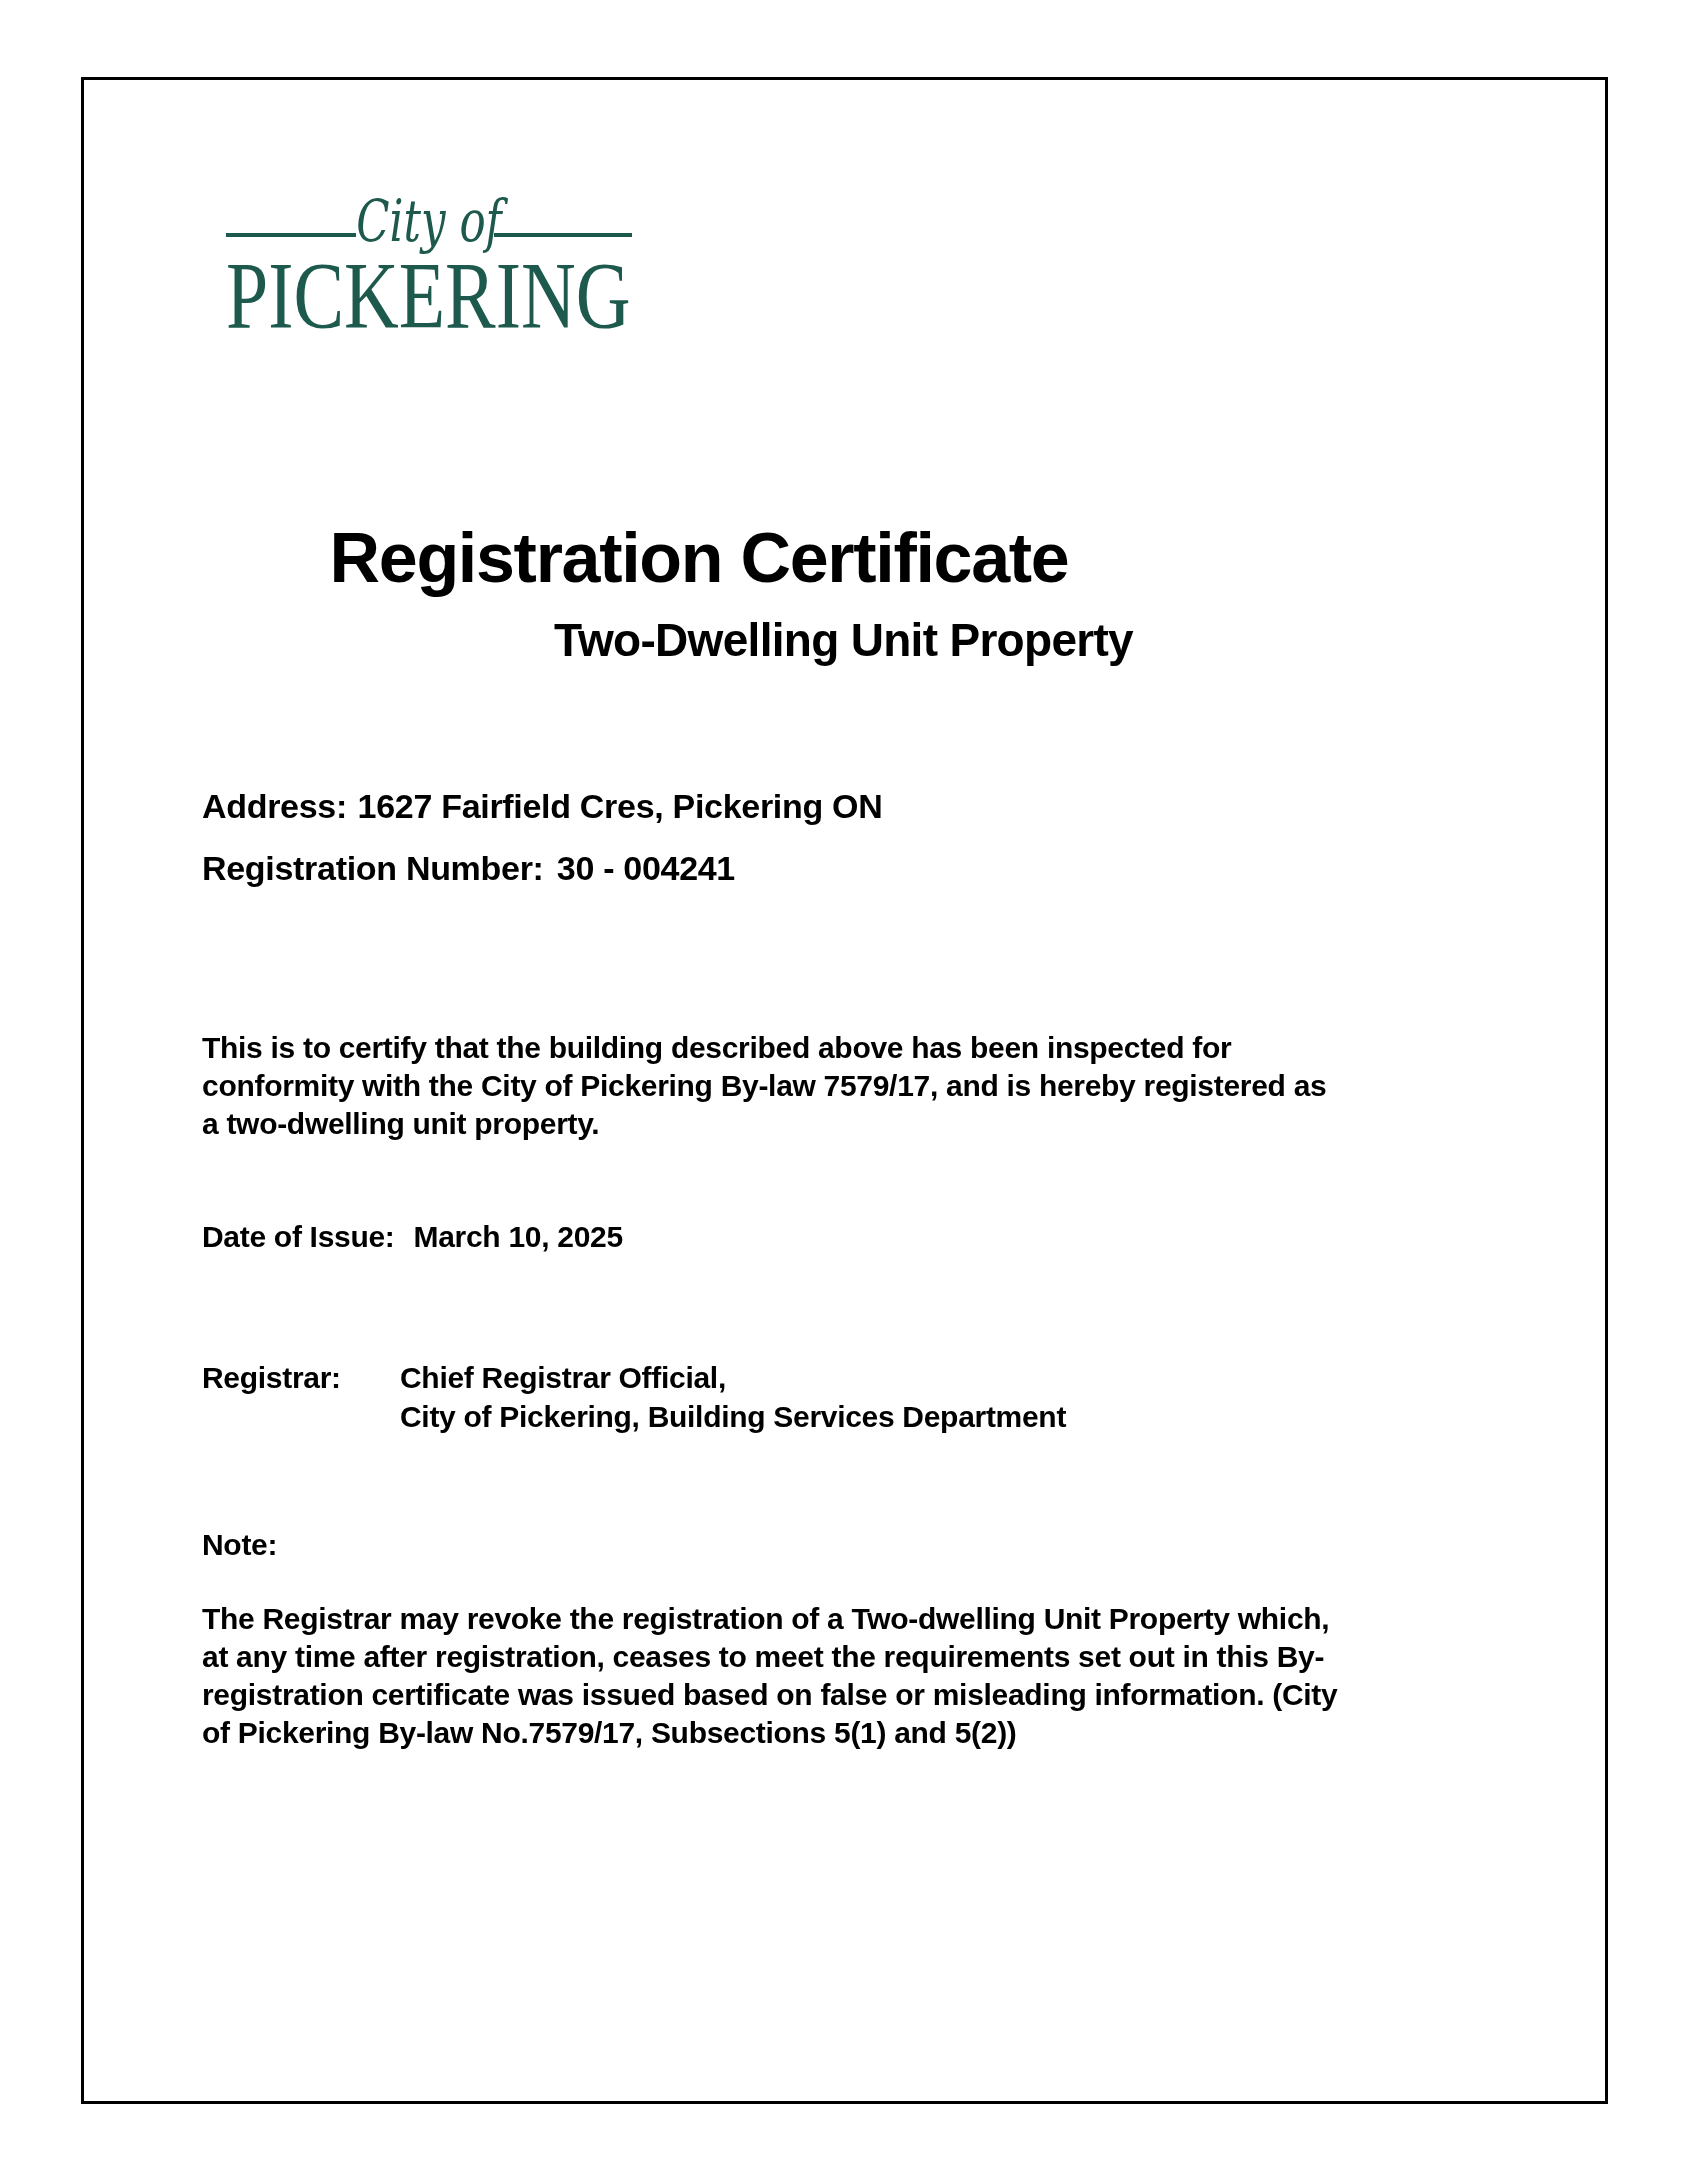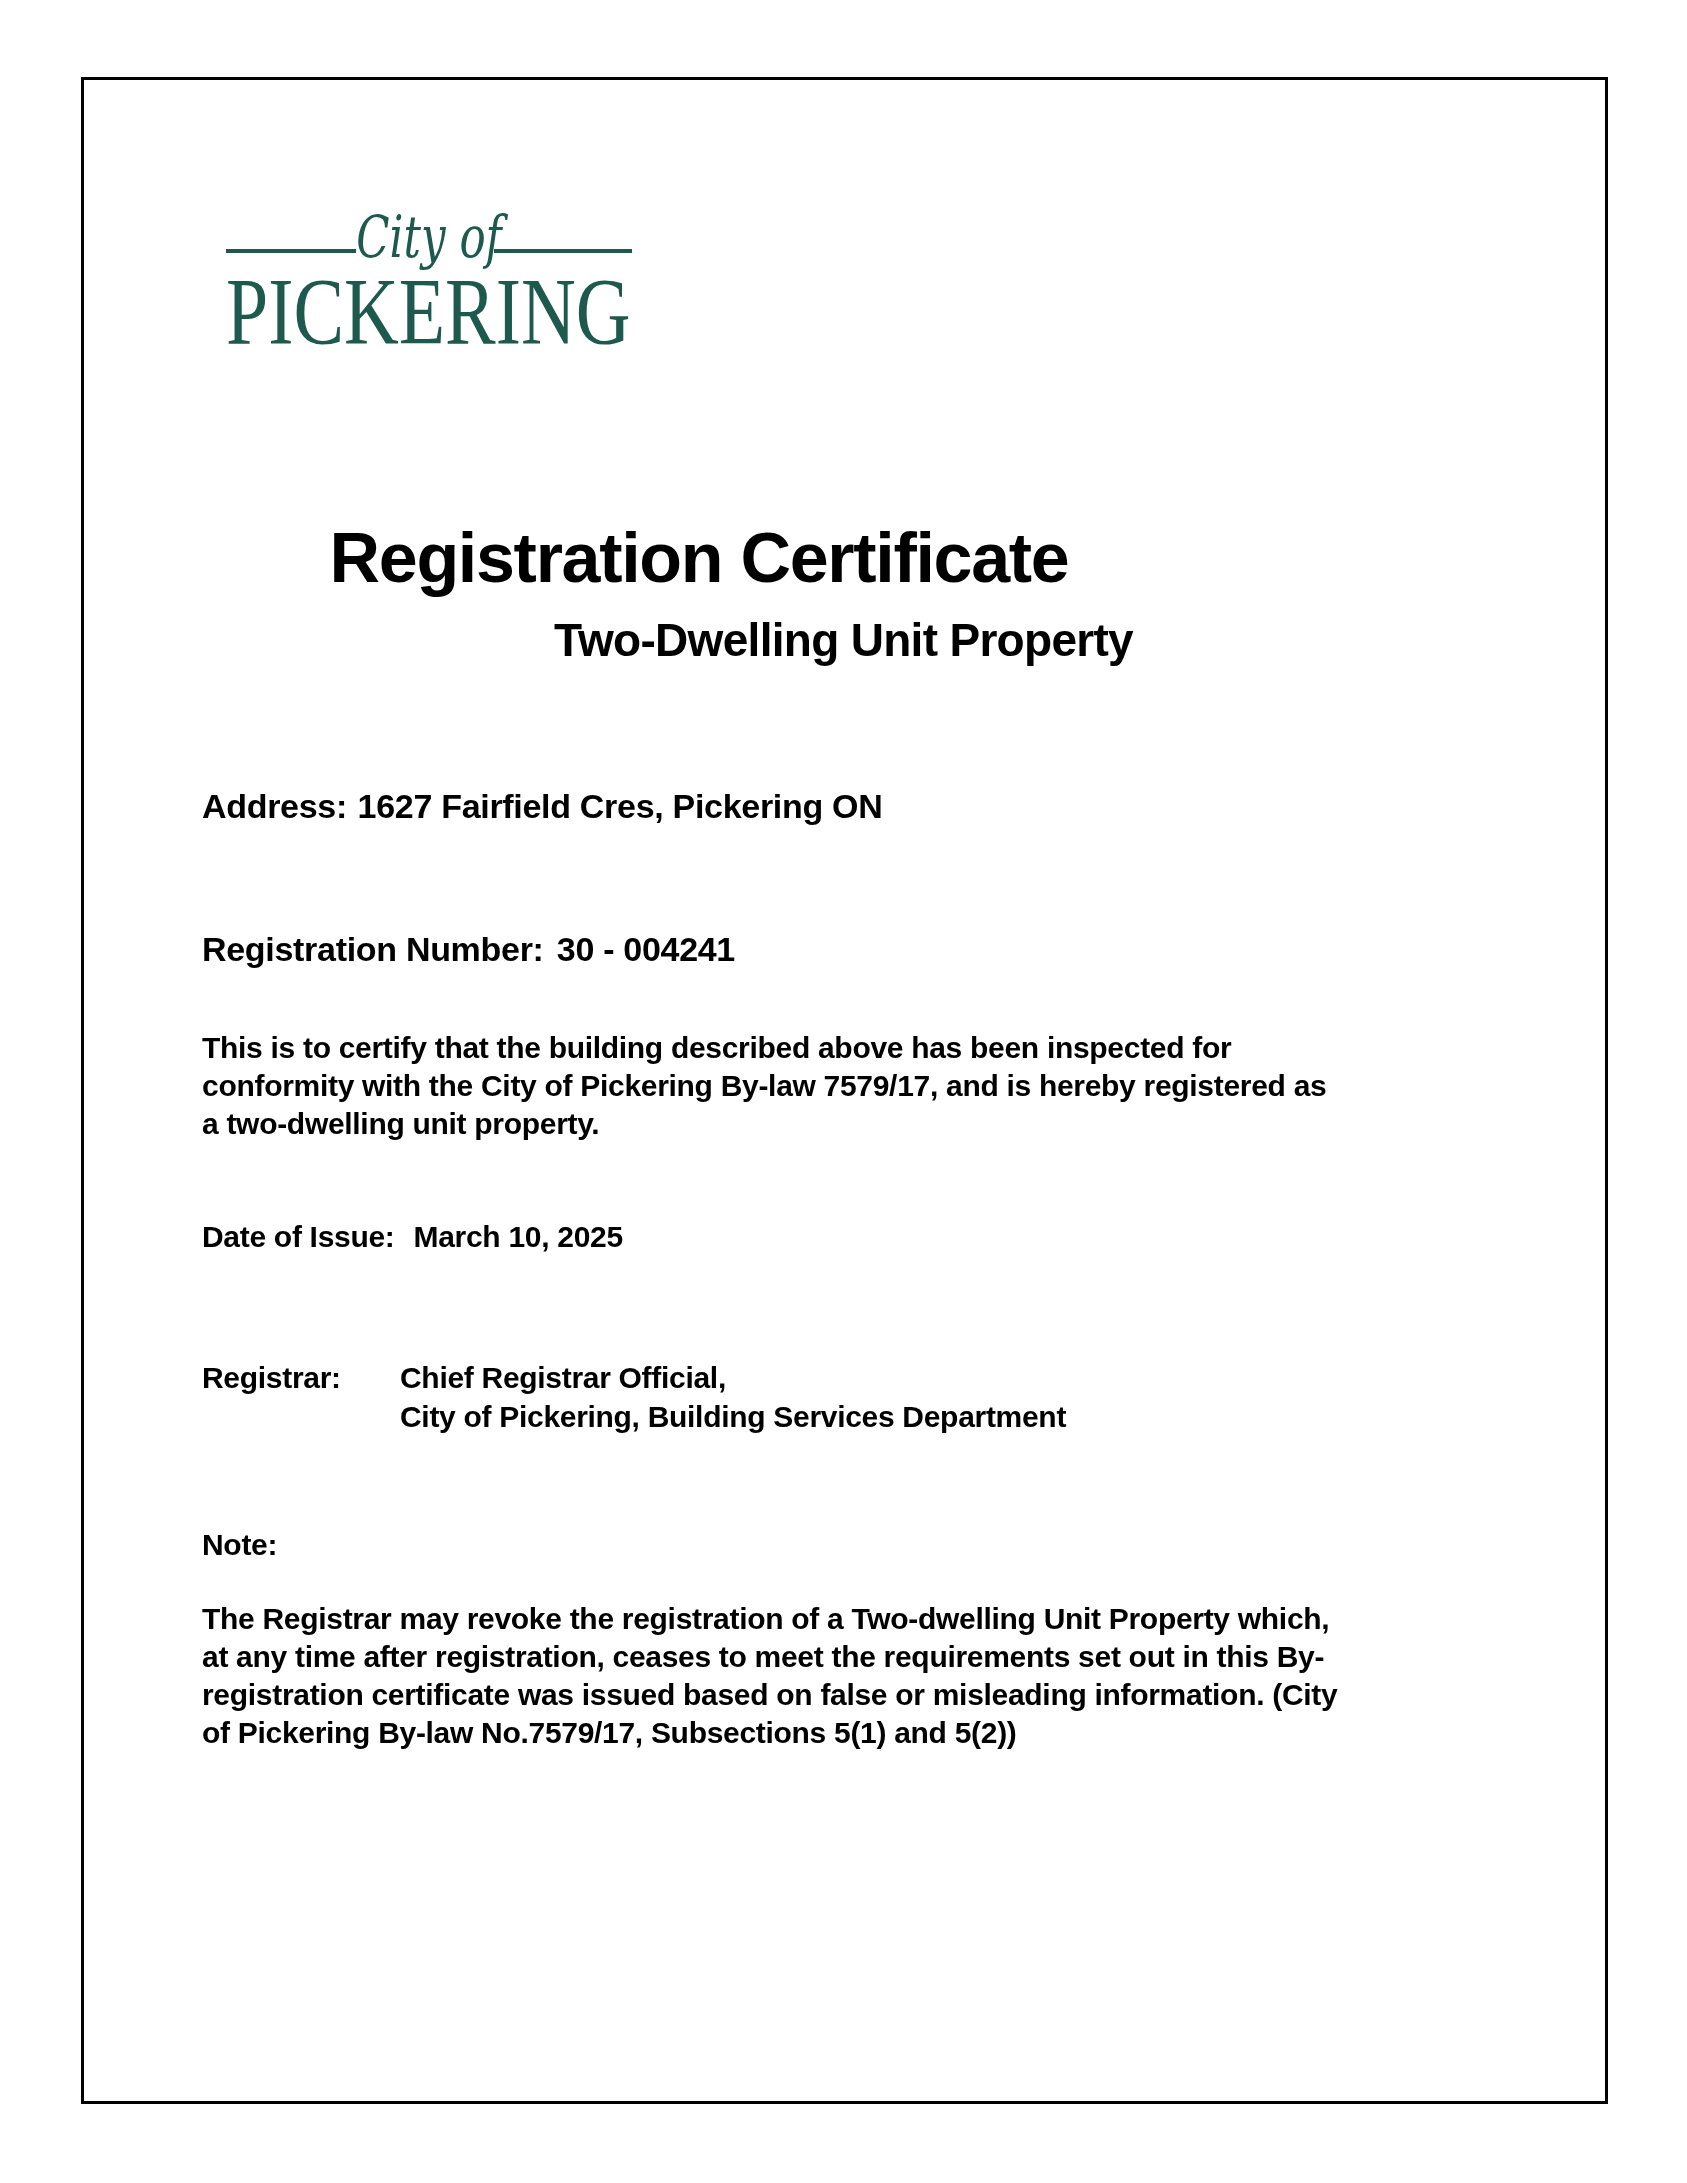--- a/index.html
+++ b/index.html
@@ -24,21 +24,20 @@
     box-sizing: border-box;
   }
   
   .logo {
     position: absolute;
     left: 226px;
     top: 192px;
     width: 406px;
     height: 159px;
     color: #1d594c;
-    margin-top: 16px;
   }
   .logo-script {
     position: absolute;
     left: 0;
     right: 0;
     top: 0;
     text-align: center;
     font-family: "DejaVu Serif", serif;
     font-style: italic;
     font-weight: normal;
@@ -91,21 +90,21 @@
     white-space: nowrap;
   }
   
   .row {
     position: absolute;
     left: 202px;
     white-space: nowrap;
     letter-spacing: -0.3px;
   }
   .address-row { top: 789px; font-size: 34px; line-height: 1; display: flex; gap: 10.6px; }
-  .regnum-row  { top: 932px; font-size: 34px; line-height: 1; display: flex; gap: 13.2px; align-items: flex-end; }
+  .regnum-row  { top: 851px; font-size: 34px; line-height: 1; display: flex; gap: 13.2px; align-items: flex-end; }
   .certify-para { top: 1029px; font-size: 30px; line-height: 38px; }
   .issue-row   { top: 1222px; font-size: 30px; line-height: 1; display: flex; gap: 19px; }
   .registrar-block { top: 1358px; font-size: 30px; display: flex; }
   .registrar-label { width: 198px; flex: 0 0 198px; line-height: 39px; }
   .registrar-lines { line-height: 39px; }
   .note-label { top: 1530px; font-size: 30px; line-height: 1; }
   .note-para  { top: 1600px; font-size: 30px; line-height: 38px; }
 </style>
 </head>
 <body>

